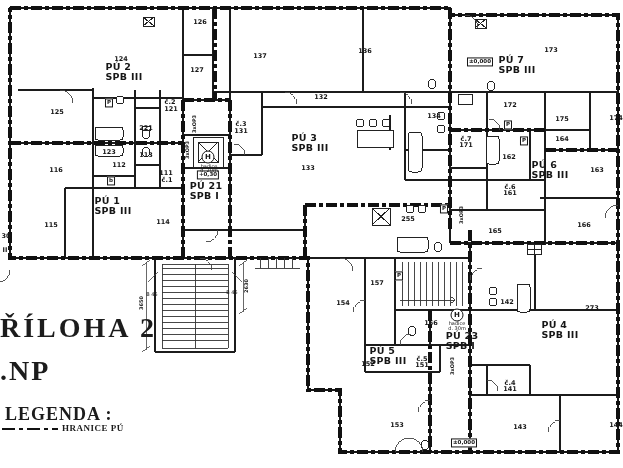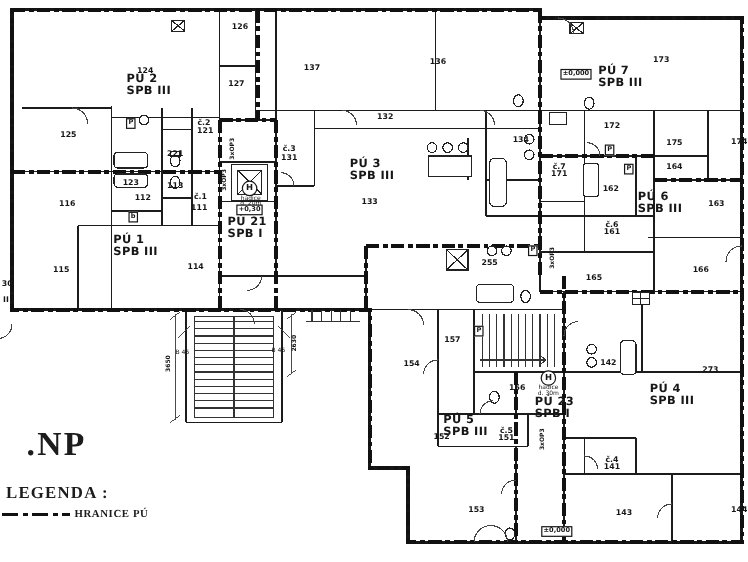--- a/index.html
+++ b/index.html
@@ -11,22 +11,22 @@
   .comp{font-weight:700;font-size:9.5px;line-height:1.1;letter-spacing:.3px;text-align:left;}
   .room{font-weight:700;font-size:6.5px;}
   .boxed{font-weight:700;font-size:5.5px;line-height:1.3;border:1px solid #161616;background:#fff;padding:0 1px;}
   .rot{font-weight:700;font-size:5px;transform:translate(-50%,-50%) rotate(-90deg);}
   .tiny{font-weight:400;font-size:5px;}
   .hyd{width:11px;height:11px;border:1.2px solid #161616;border-radius:50%;background:#fff;
        font-weight:700;font-size:7px;line-height:10px;text-align:center;}
   .annos{position:absolute;left:0;top:0;width:100%;height:100%;z-index:2;
          font-family:"Liberation Serif","DejaVu Serif",serif;color:#1c1c1c;}
   .title{position:absolute;left:0;top:312px;font-size:28px;font-weight:700;letter-spacing:3px;}
-  .floor{position:absolute;left:0;top:355px;font-size:28px;font-weight:700;letter-spacing:2px;margin-left:22px;}
-  .legend-h{position:absolute;left:5px;top:404px;font-size:14px;font-weight:700;letter-spacing:1px;text-align:right;}
+  .floor{position:absolute;left:0;top:355px;font-size:28px;font-weight:700;letter-spacing:2px;}
+  .legend-h{position:absolute;left:5px;top:404px;font-size:18px;font-weight:700;letter-spacing:1px;text-align:right;}
   .legend-i{position:absolute;left:62px;top:423px;font-size:9px;font-weight:700;letter-spacing:.5px;}
 </style>
 </head>
 <body>
 
 <div class="canvas">
 
   <svg class="plan" width="623" height="468" viewBox="0 0 623 468" shape-rendering="crispEdges">
 
     <path d="M10 8 H450 V15 H618 V452 H340 V390 H308 V258 H10 Z" fill="none" stroke="#161616" stroke-width="2.6"></path>
@@ -159,21 +159,21 @@
       <span class="lbl room" style="left: 57px; top: 112px;">125</span>
       <span class="lbl room" style="left: 200px; top: 22px;">126</span>
       <span class="lbl room" style="left: 197px; top: 70px;">127</span>
       <span class="lbl room" style="left: 109px; top: 112px; margin-top: 40px;">123</span>
       <span class="lbl room" style="left: 170px; top: 102px; text-align: center;">č.2</span>
       <span class="lbl room" style="left: 171px; top: 109px;">121</span>
       <span class="lbl room" style="left: 146px; top: 128px;">221</span>
       <span class="lbl room" style="left: 146px; top: 155px;">113</span>
       <span class="lbl room" style="left: 119px; top: 165px;">112</span>
       <span class="lbl room" style="left: 56px; top: 170px;">116</span>
-      <span class="lbl room" style="left: 167px; top: 164px;">č.1</span>
+      <span class="lbl room" style="left: 167px; top: 180px;">č.1</span>
       <span class="lbl room" style="left: 166px; top: 173px;">111</span>
       <span class="lbl room" style="left: 51px; top: 225px;">115</span>
       <span class="lbl room" style="left: 125px; top: 222px; margin-left: 38px;">114</span>
       <span class="lbl room" style="left: 260px; top: 56px;">137</span>
       <span class="lbl room" style="left: 365px; top: 51px;">136</span>
       <span class="lbl room" style="left: 321px; top: 97px;">132</span>
       <span class="lbl room" style="left: 241px; top: 124px;">č.3</span>
       <span class="lbl room" style="left: 241px; top: 131px;">131</span>
       <span class="lbl room" style="left: 308px; top: 168px;">133</span>
       <span class="lbl room" style="left: 434px; top: 116px;">134</span>
@@ -225,18 +225,19 @@
       <span class="lbl tiny" style="left: 209px; top: 170px;">d. 20m</span>
       <span class="lbl tiny" style="left: 457px; top: 323px;">hadice</span>
       <span class="lbl tiny" style="left: 457px; top: 328px;">d. 30m</span>
       <span class="lbl tiny" style="left: 152px; top: 294px;">B 45</span>
       <span class="lbl tiny" style="left: 232px; top: 292px;">B 45</span>
       <span class="lbl hyd" style="left: 208px; top: 157px;">H</span>
       <span class="lbl hyd" style="left: 457px; top: 315px;">H</span>
     </div>
 
   <div class="annos">
+    <div class="title">ŘÍLOHA 2</div>
     <div class="floor">.NP</div>
     <div class="legend-h">LEGENDA :</div>
     <div class="legend-i">HRANICE PÚ</div>
   </div>
 
 </div>
 
 </body></html>

